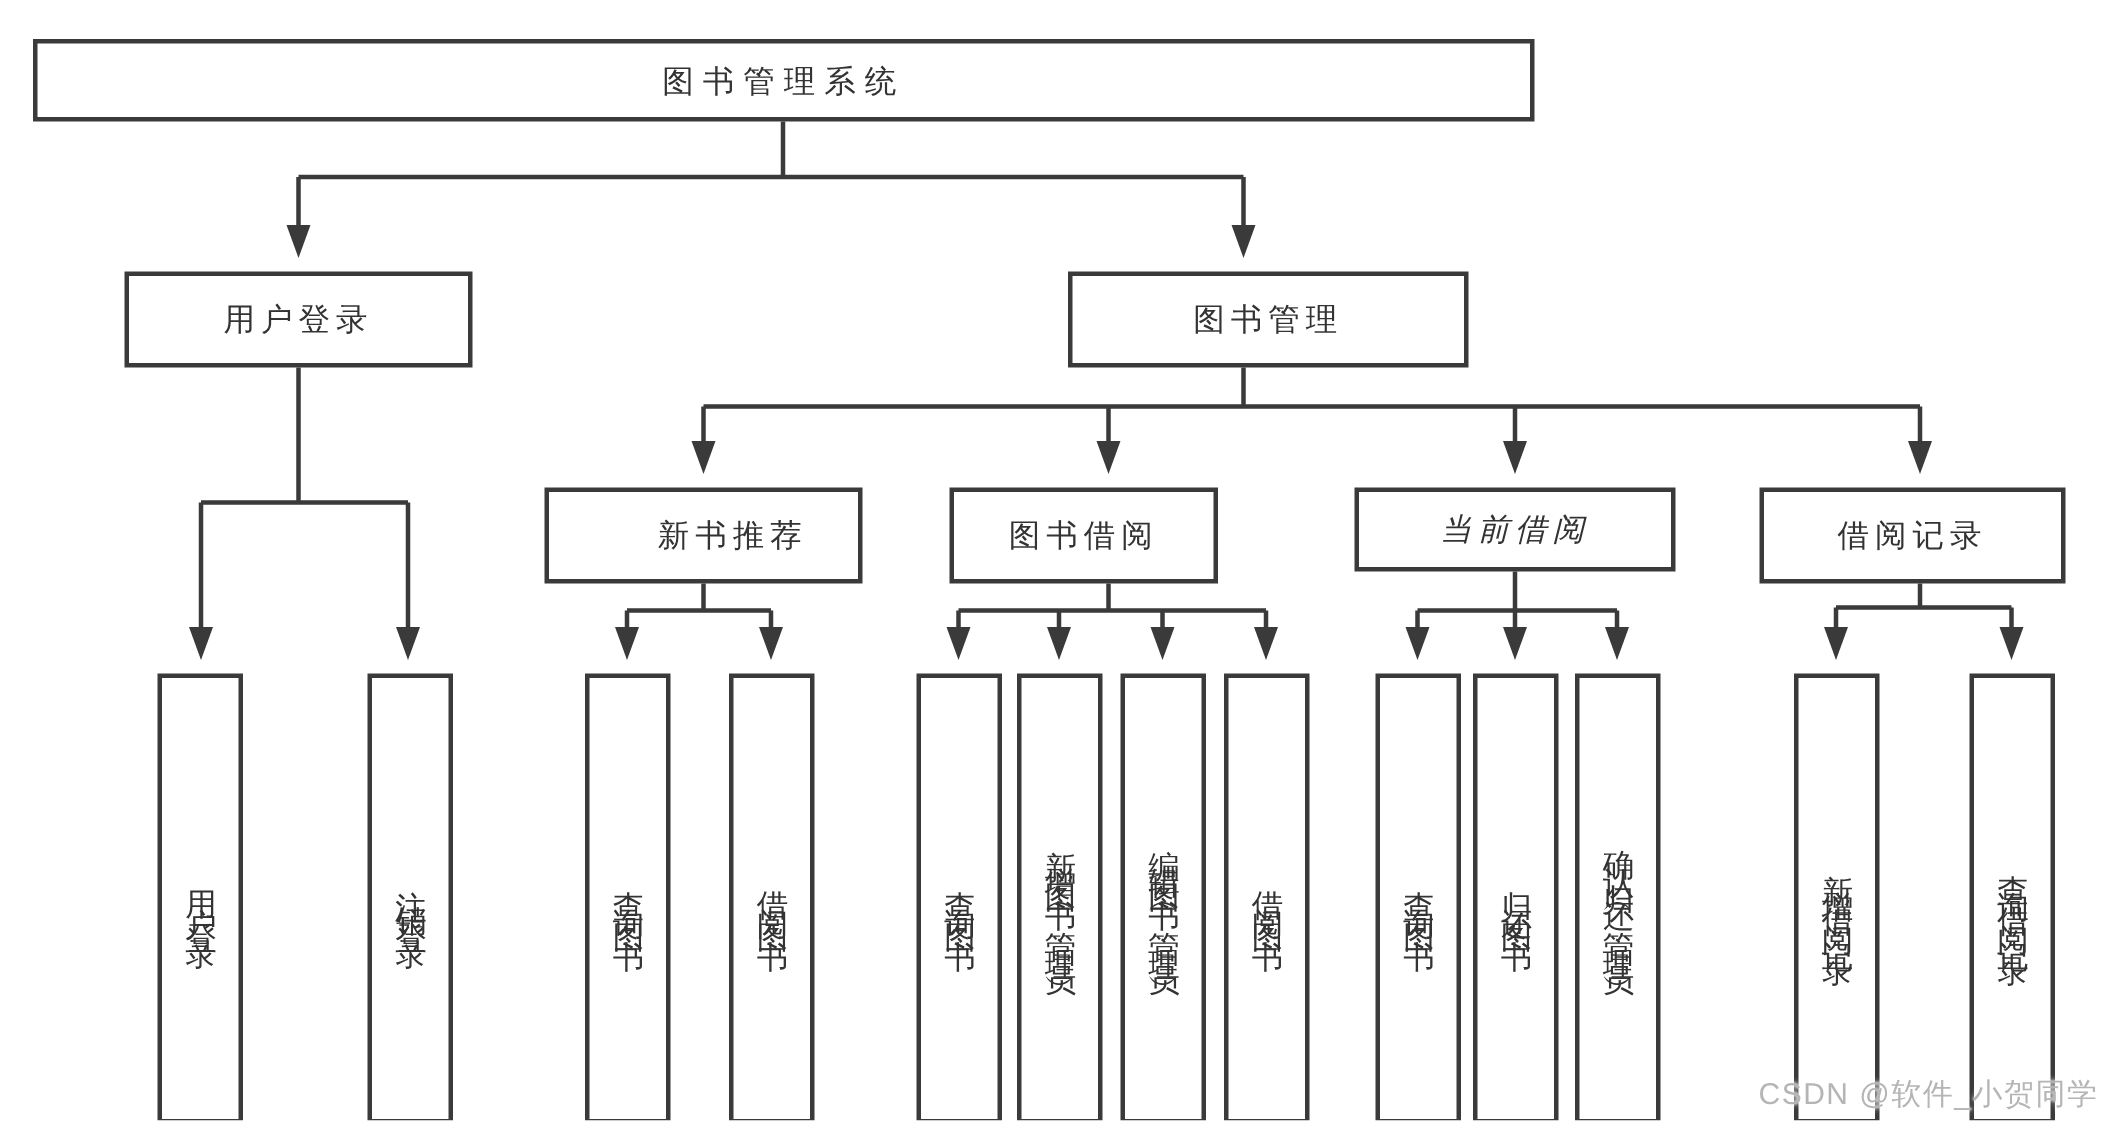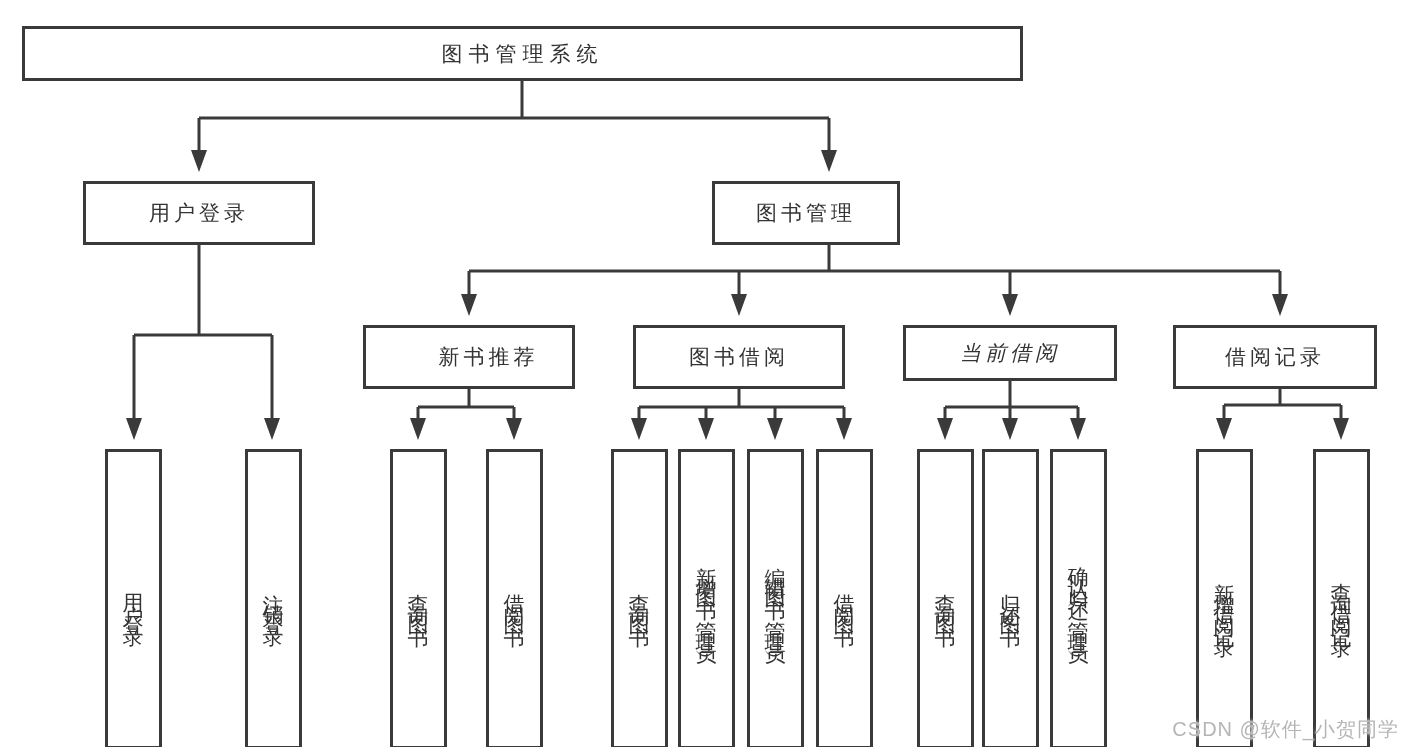--- a/index.html
+++ b/index.html
@@ -25,23 +25,23 @@
   }
   .leaf{
     writing-mode:vertical-rl;
     text-orientation:mixed;
     letter-spacing:11px;
     white-space:normal;
     line-height:1;
   }
   #n-root {left:22px;  top:14px;  width:1001px;height:55px; letter-spacing:6px;}
   #n-login{left:83px;  top:169px; width:232px; height:64px;}
-  #n-mgmt {left:712px; top:169px; width:188px; height:64px;}
+  #n-mgmt {left:712px; top:169px; width:267px; height:64px;}
   #n-l3-recommend{left:363px; top:313px; width:212px; height:64px;padding-left:39px;}
-  #n-l3-borrow   {left:633px; top:313px; width:212px; height:64px;}
+  #n-l3-borrow   {left:633px; top:313px; width:179px; height:64px;}
   #n-l3-current  {left:903px; top:313px; width:214px; height:56px;font-style:italic;}
   #n-l3-records  {left:1173px;top:313px; width:204px; height:64px;}
   .leaf{top:437px;height:300px;width:57px;}
   #lf-user-login   {left:105px;}
   #lf-logout       {left:245px;}
   #lf-query-rec    {left:390px;}
   #lf-borrow-rec   {left:486px;}
   #lf-query-bor    {left:611px;}
   #lf-add-book     {left:678px;}
   #lf-edit-book    {left:747px;}

